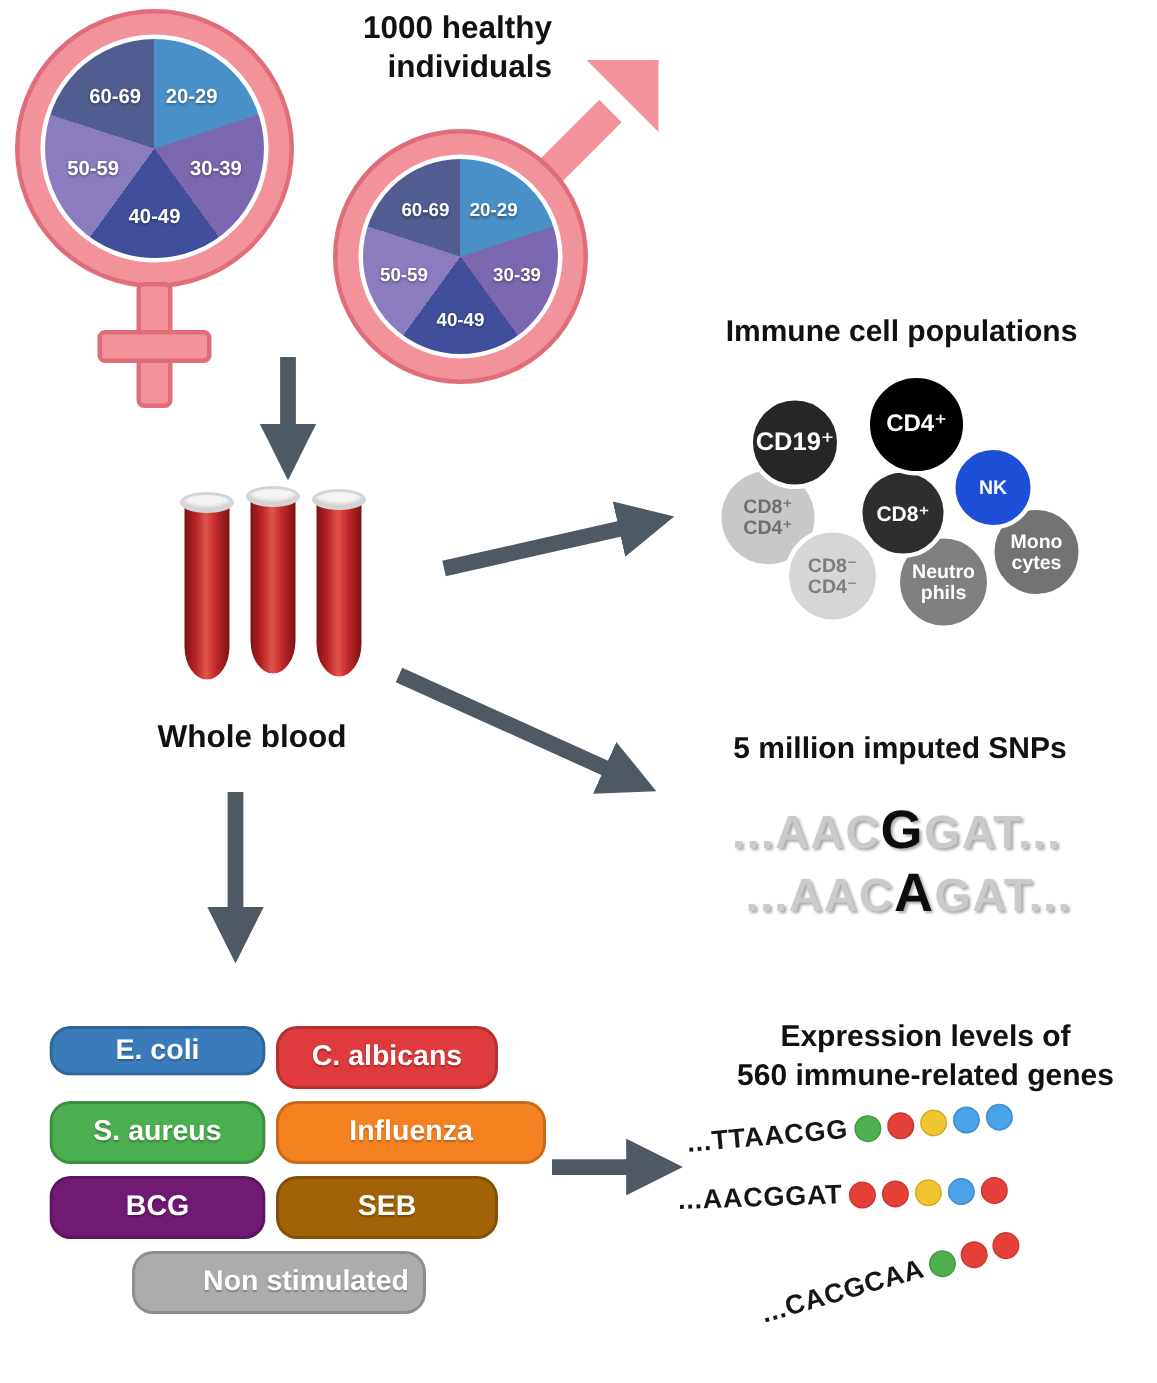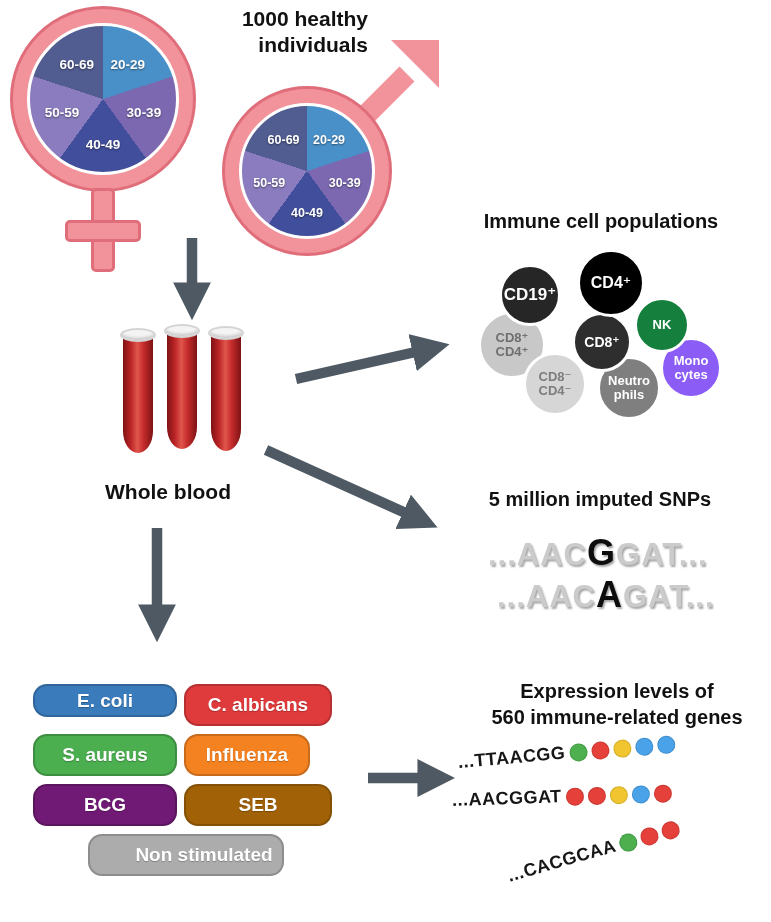--- a/index.html
+++ b/index.html
@@ -106,44 +106,44 @@
       <div class="tube-body"></div>
         <div class="tube-rim"></div>
     </div>
   </div>
   <div class="abs heading" style="left:78px;top:480px;width:180px;font-size:21px;">Whole blood</div>
 
   <div class="abs heading" style="left:451px;top:210px;width:300px;font-size:20px;">Immune cell populations</div>
   <div class="abs" style="left:470px;top:240px;width:300px;height:192px;">
     <div class="cell" style="left: 8px; top: 71px; width: 68px; height: 68px; font-size: 13px; z-index: 1; background: rgb(200, 200, 200); color: rgb(111, 111, 111);">CD8⁺
 CD4⁺</div>
-    <div class="cell" style="left: 190px; top: 97px; width: 62px; height: 62px; font-size: 13px; z-index: 1; background: #8b5cf6; color: rgb(255, 255, 255);">Mono
+    <div class="cell" style="left: 190px; top: 97px; width: 62px; height: 62px; font-size: 13px; z-index: 1; background: #737373; color: rgb(255, 255, 255);">Mono
 cytes</div>
     <div class="cell" style="left: 29px; top: 24px; width: 62px; height: 62px; font-size: 17px; z-index: 2; background: rgb(38, 38, 38); color: rgb(255, 255, 255);">CD19⁺</div>
-    <div class="cell" style="left: 164px; top: 57px; width: 56px; height: 56px; font-size: 13px; z-index: 2; background: #15803d; color: rgb(255, 255, 255);">NK</div>
+    <div class="cell" style="left: 164px; top: 57px; width: 56px; height: 56px; font-size: 13px; z-index: 2; background: #1d4ed8; color: rgb(255, 255, 255);">NK</div>
     <div class="cell" style="left: 53px; top: 112px; width: 64px; height: 64px; font-size: 13px; z-index: 2; background: rgb(214, 214, 214); color: rgb(125, 125, 125);">CD8⁻
 CD4⁻</div>
     <div class="cell" style="left: 127px; top: 116px; width: 64px; height: 64px; font-size: 13px; z-index: 3; background: rgb(127, 127, 127); color: rgb(255, 255, 255);">Neutro
 phils</div>
     <div class="cell" style="left: 102px; top: 72px; width: 60px; height: 60px; font-size: 14px; z-index: 4; background: rgb(46, 46, 46); color: rgb(255, 255, 255);">CD8⁺</div>
     <div class="cell" style="left: 107px; top: 9px; width: 68px; height: 68px; font-size: 16px; z-index: 5; background: rgb(0, 0, 0); color: rgb(255, 255, 255);">CD4⁺</div>
   </div>
 
   <div class="abs heading" style="left:450px;top:488px;width:300px;font-size:20px;">5 million imputed SNPs</div>
   <div class="snp-line" style="left:488px;top:532px;">
     <span>...AAC</span><span class="variant">G</span><span>GAT...</span>
   </div>
   <div class="snp-line" style="left:497px;top:574px;">
     <span>...AAC</span><span class="variant">A</span><span>GAT...</span>
   </div>
 
   <div class="pill" style="left: 33px; top: 684px; width: 144px; height: 33px; background: rgb(58, 124, 187);">E. coli</div>
   <div class="pill" style="left: 184px; top: 684px; width: 148px; height: 42px; background: rgb(223, 58, 60);">C. albicans</div>
   <div class="pill" style="left: 33px; top: 734px; width: 144px; height: 42px; background: rgb(75, 174, 79);">S. aureus</div>
-  <div class="pill" style="left: 184px; top: 734px; width: 126px; height: 42px; background: rgb(245, 130, 32);">Influenza</div>
+  <div class="pill" style="left: 184px; top: 734px; width: 180px; height: 42px; background: rgb(245, 130, 32);">Influenza</div>
   <div class="pill" style="left: 33px; top: 784px; width: 144px; height: 42px; background: #701a75;">BCG</div>
   <div class="pill" style="left: 184px; top: 784px; width: 148px; height: 42px; background: #a16207;">SEB</div>
   <div class="pill" style="left: 88px; top: 834px; width: 196px; height: 42px; background: rgb(172, 172, 172); padding-left: 36px;">Non stimulated</div>
 
   <div class="abs heading" style="left:452px;top:678px;width:330px;font-size:20px;line-height:1.3;">Expression levels of
 560 immune-related genes</div>
 
   <div class="expr-row" style="left:458px;top:752px;transform:rotate(-5deg);">
     <span class="expr-seq">...TTAACGG</span>
     <span class="dot" style="background: rgb(77, 175, 78);"></span>

